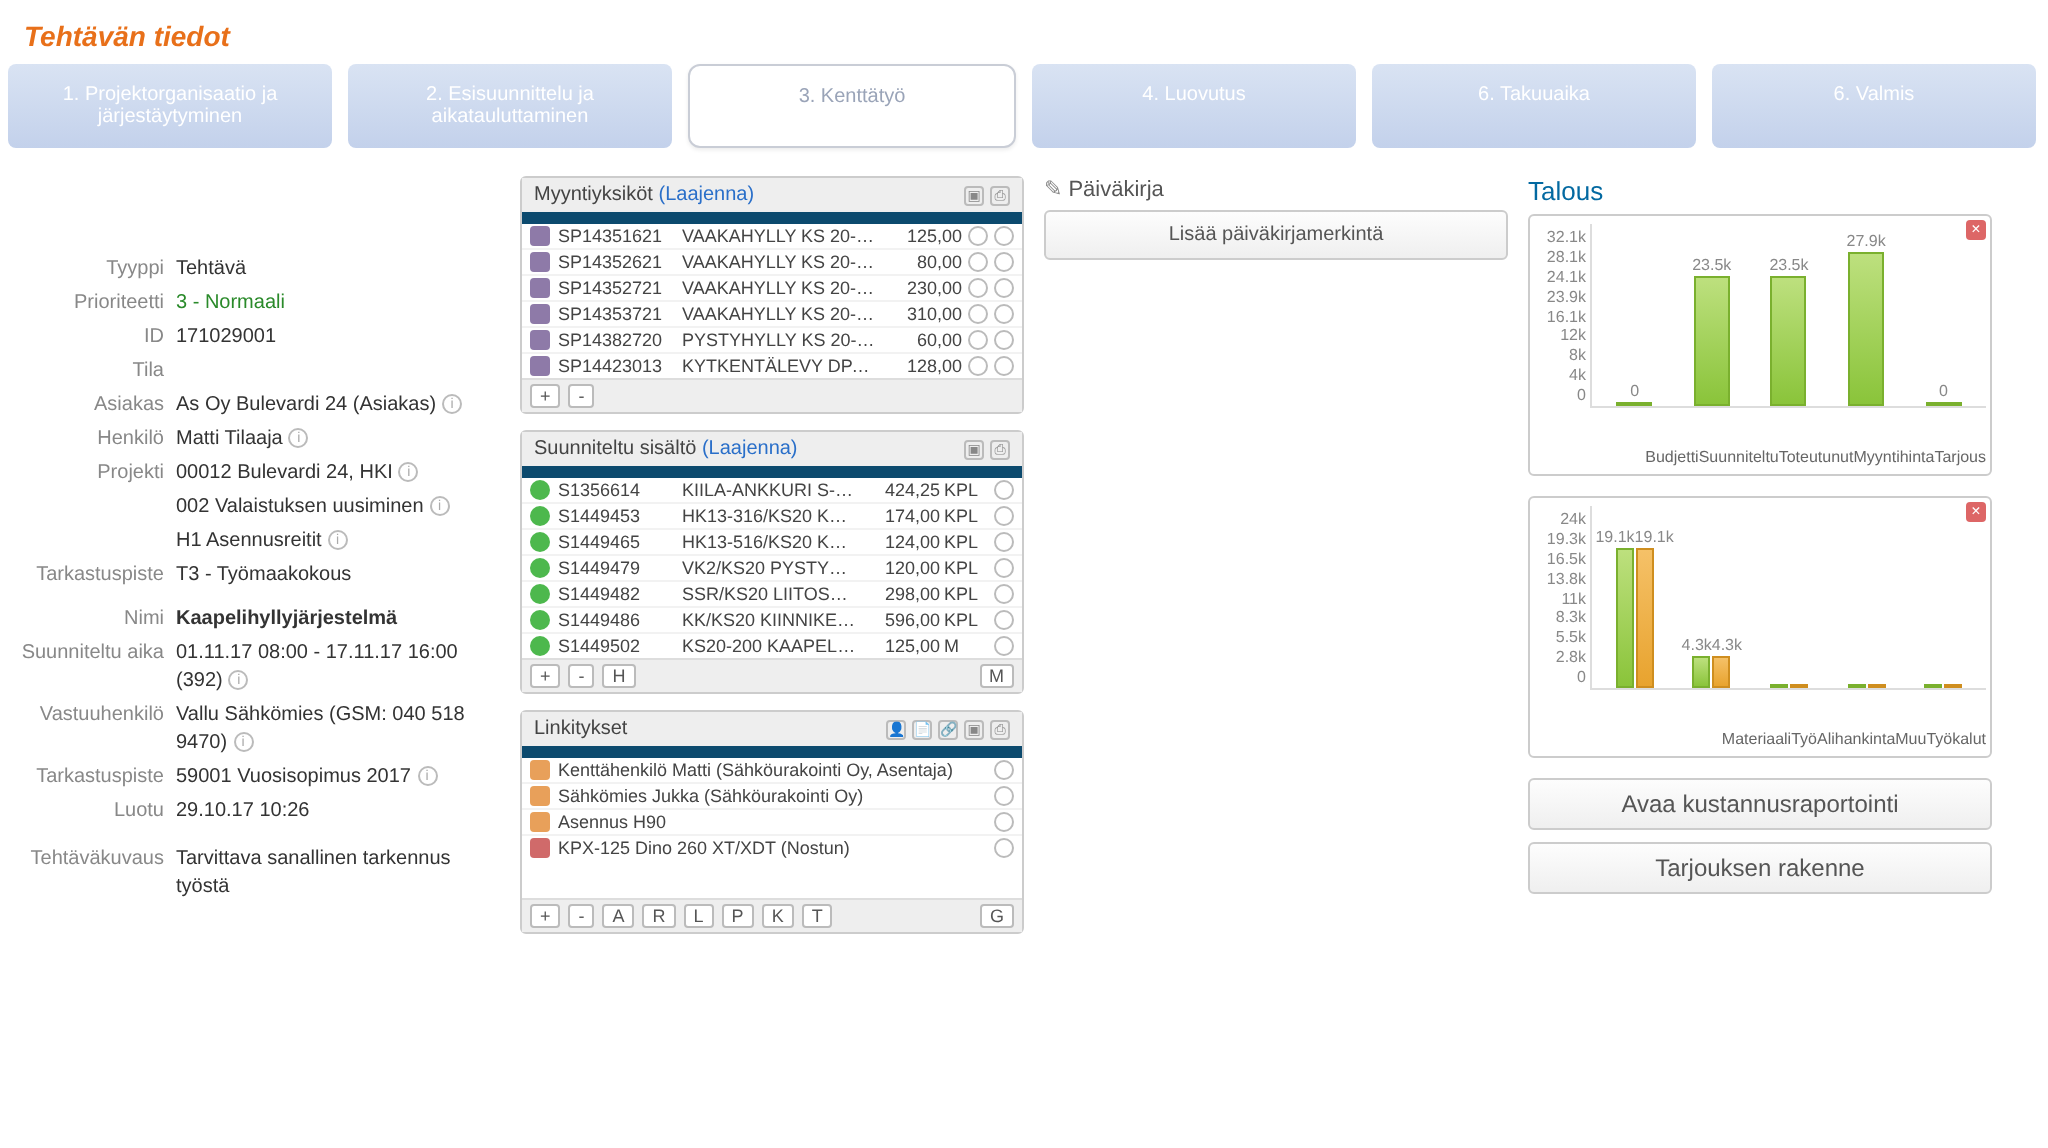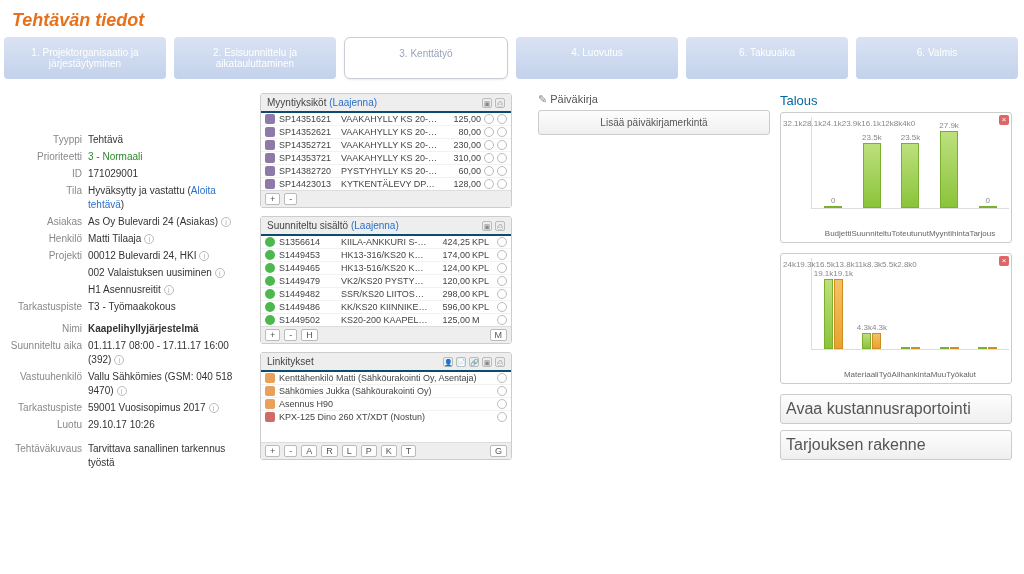--- a/index.html
+++ b/index.html
@@ -1,77 +1,77 @@
 <!DOCTYPE html>
 <html><head>
 <meta charset="utf-8">
 <style>
   * { box-sizing: border-box; margin: 0; padding: 0; }
   body { font-family: Arial, sans-serif; font-size: 11px; color: #333; background: #fff; width: 1024px; }
   
-  .page-title { color: #e8701a; font-style: italic; font-weight: bold; font-size: 18px; padding: 10px 12px 6px; }
+  .page-title { color: #e8701a; font-style: italic; font-weight: bold; font-size: 14px; padding: 10px 12px 6px; }
   
   .steps { display: flex; gap: 6px; padding: 0 4px 14px; align-items: stretch; }
   .step { flex: 1; position: relative; background: linear-gradient(#d9e3f3, #c3d1eb); color: #fff; font-size: 10px; padding: 10px 14px; text-align: center; border-radius: 4px; margin-right: 2px; }
   .step.active { background: #fff; color: #9aa4b8; border: 1px solid #c9cdd6; border-radius: 6px; box-shadow: 0 1px 2px rgba(0,0,0,0.08); }
   
   .content { display: flex; gap: 10px; padding: 0 10px 16px; align-items: flex-start; }
   
   
   .details { width: 240px; font-size: 10px; margin-top: 40px; }
   .drow { display: flex; margin-bottom: 3px; line-height: 14px; }
   .dlabel { width: 78px; text-align: right; padding-right: 6px; color: #888; }
   .dval { flex: 1; color: #333; }
   .dval a { color: #2a6fc9; text-decoration: none; }
   .green { color: #2a8a2a; }
   .info-icon { display:inline-block; width:10px; height:10px; border:1px solid #bbb; border-radius:50%; font-size:7px; line-height:10px; text-align:center; color:#aaa; margin-left:3px; vertical-align:middle;}
   
   
   .middle { width: 252px; display:flex; flex-direction:column; gap:8px; }
   .panel { border:1px solid #ccc; border-radius:3px; background:#fff; }
-  .panel-h { background:#eee; padding:3px 6px; font-size:10px; color:#444; border-bottom:2px solid #0c4a6e; display:flex; align-items:center; }
+  .panel-h { background:#eee; padding:3px 6px; font-size:10px; color:#444; border-bottom:6px solid #0c4a6e; display:flex; align-items:center; }
   .panel-h .expand { color:#2a6fc9; cursor:pointer; }
   .panel-tools { margin-left:auto; display:flex; gap:3px; }
   .tool-ico { width:10px; height:10px; border:1px solid #bbb; border-radius:2px; font-size:7px; line-height:10px; text-align:center; color:#888;}
   .panel-body { max-height: 100px; }
   .prow { display:flex; align-items:flex-start; padding:1px 4px; font-size:9px; border-bottom:1px solid #f2f2f2;}
   .prow:last-child { border-bottom:none;}
   .pico { width:10px; height:10px; margin-right:4px; display:inline-block; border-radius:2px;}
   .pico.shield { background:#8e7aa8;}
   .pico.green { background:#4db84d; border-radius:50%;}
   .pico.person { background:#e8a05a;}
   .pico.crane { background:#d06a6a;}
   .pcode { width:62px; color:#444;}
   .pname { flex:1; color:#444; overflow:hidden; white-space:nowrap; text-overflow:ellipsis;}
   .pval { width:42px; text-align:right; color:#444;}
   .punit { width:24px; color:#444; padding-left:2px;}
   .pcirc { width:10px; height:10px; border:1px solid #bbb; border-radius:50%; margin-left:3px;}
   .panel-foot { background:#eee; padding:2px 4px; font-size:9px; color:#666; display:flex; gap:4px; border-top:1px solid #ddd;}
   .fbtn { border:1px solid #bbb; background:#fff; padding:0 4px; font-size:9px; color:#555; border-radius:2px; cursor:pointer;}
   
   
-  .diary { width: 232px; margin-left: 16px; }
+  .diary { width: 232px; }
   .diary-h { font-size:11px; color:#555; padding-bottom:4px;}
   .diary-h .edit-ico { color:#888; margin-right:3px;}
   .diary-btn { display:block; text-align:center; padding:6px; border:1px solid #ccc; border-radius:3px; background:linear-gradient(#fdfdfd,#efefef); color:#555; font-size:10px; cursor:pointer;}
   
   
   .right { width: 232px; }
   .right-h { font-size:13px; color:#0369a1; padding-bottom:4px;}
   .chart { border:1px solid #ccc; border-radius:3px; padding:4px 2px 0; margin-bottom:10px; position:relative; background:#fff;}
   .close-x { position:absolute; top:2px; right:2px; width:10px;height:10px; background:#d66; color:#fff; font-size:8px; line-height:10px; text-align:center; border-radius:2px;}
   .chart-area { height:110px; display:flex; align-items:flex-start;}
-  .yaxis { width:28px; display:flex; flex-direction:row; justify-content:space-between; height:90px; font-size:8px; color:#888; text-align:right; padding-right:2px; padding-top:2px;}
+  .yaxis { width:28px; display:flex; flex-direction:column; justify-content:space-between; height:90px; font-size:8px; color:#888; text-align:right; padding-right:2px; padding-top:2px;}
   .bars { flex:1; display:flex; align-items:flex-end; justify-content:space-around; height:92px; border-left:1px solid #ddd; border-bottom:1px solid #ddd; padding:0 2px;}
   .barcol { display:flex; flex-direction:column; align-items:center; width:34px;}
   .barval { font-size:8px; color:#888; margin-bottom:1px;}
   .bar { width:18px; background:linear-gradient(#bde07e,#8ac43a); border:1px solid #7ab02e;}
   .bar.orange { background:linear-gradient(#f5c168,#e8a32e); border-color:#cf8e1f;}
-  .xaxis { display:flex; justify-content:center; font-size:8px; color:#666; padding:2px 0 4px 28px;}
-  .action-btn { display:block; padding:5px; border:1px solid #ccc; border-radius:3px; background:linear-gradient(#fdfdfd,#efefef); color:#555; font-size:16px; margin-bottom:6px; cursor:pointer;}
+  .xaxis { display:flex; justify-content:flex-end; font-size:8px; color:#666; padding:2px 0 4px 28px;}
+  .action-btn { display:block; text-align:center; padding:5px; border:1px solid #ccc; border-radius:3px; background:linear-gradient(#fdfdfd,#efefef); color:#555; font-size:12px; margin-bottom:6px; cursor:pointer;}
 </style>
 </head>
 <body>
 
 <div class="page-title">Tehtävän tiedot</div>
 
 <div class="steps">
   <div class="step">1. Projektorganisaatio ja järjestäytyminen</div>
   <div class="step">2. Esisuunnittelu ja aikatauluttaminen</div>
   <div class="step active">3. Kenttätyö</div>
@@ -90,21 +90,20 @@
     <div class="drow">
         <div class="dlabel">Prioriteetti</div>
         <div class="dval green">3 - Normaali</div>
       </div>
     <div class="drow">
         <div class="dlabel">ID</div>
         <div class="dval">171029001</div>
       </div>
     <div class="drow">
         <div class="dlabel">Tila</div>
-        <div class="dval"><span>Hyväksytty ja vastattu</span> (<a href="#">Aloita tehtävä</a>)</div>
       </div>
     <div class="drow">
         <div class="dlabel">Asiakas</div>
         <div class="dval"><span>As Oy Bulevardi 24 (Asiakas)</span><span class="info-icon">i</span></div>
       </div>
     <div class="drow">
         <div class="dlabel">Henkilö</div>
         <div class="dval"><span>Matti Tilaaja</span><span class="info-icon">i</span></div>
       </div>
     <div class="drow">

